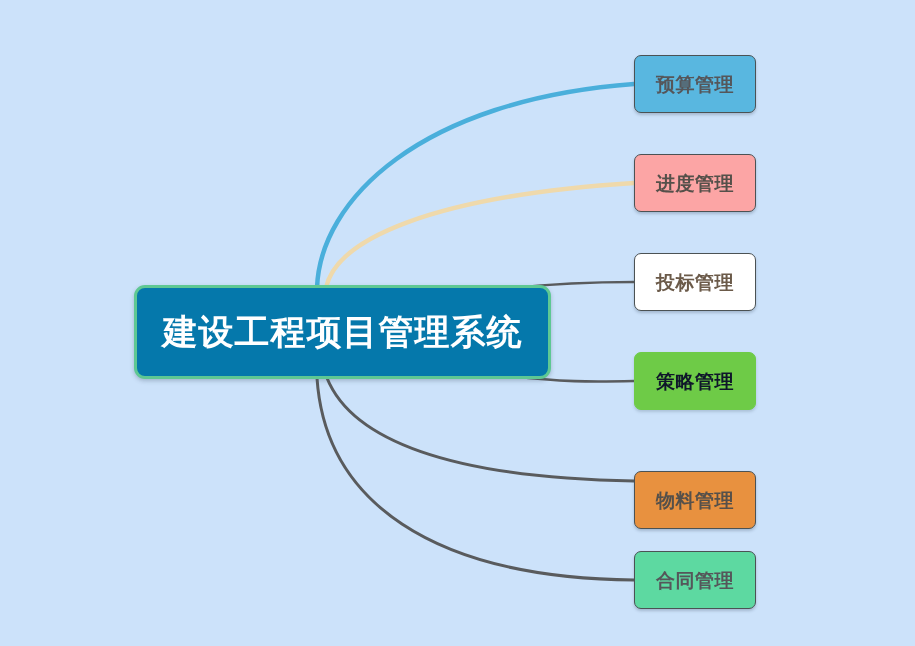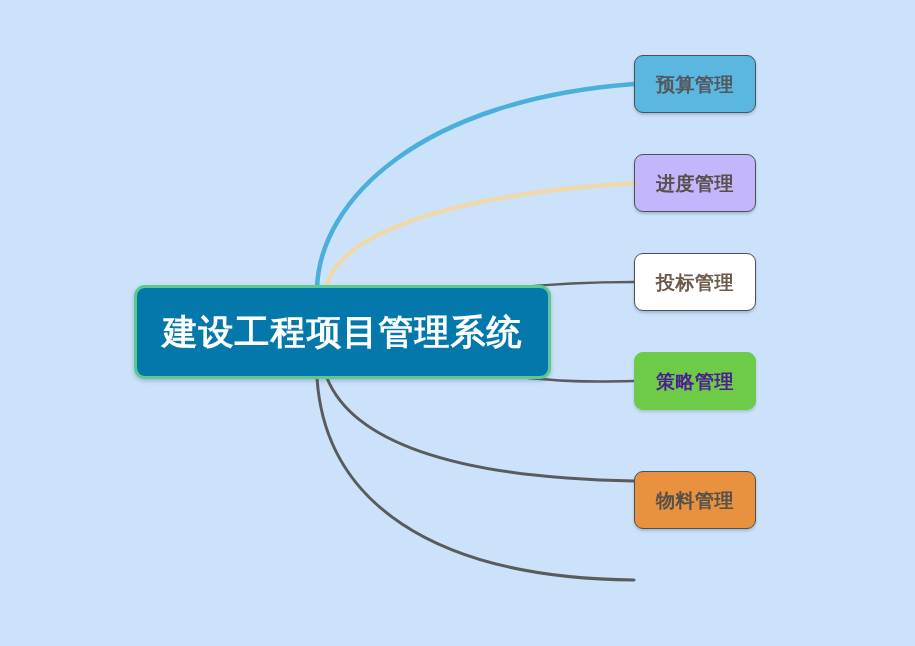--- a/index.html
+++ b/index.html
@@ -55,37 +55,38 @@
     color: #ffffff;
     font-size: 35px;
     font-weight: bold;
     letter-spacing: 1px;
   }
   
   .child {
     left: 634px;
     width: 122px;
     height: 58px;
+    border-radius: 7px;
   }
   .child .node-label {
     font-size: 19px;
     font-weight: bold;
     letter-spacing: 0.5px;
   }
   .child-budget   { top: 55px;  background: #59b7e0; border: 1px solid #4b5254; box-shadow: 0 2px 3px rgba(60,80,100,0.28); }
-  .child-progress { top: 154px; background: #c4b5fd; border: 1px solid #4b5254; box-shadow: 0 2px 3px rgba(60,80,100,0.28); }
+  .child-progress { top: 154px; background: #fca5a5; border: 1px solid #4b5254; box-shadow: 0 2px 3px rgba(60,80,100,0.28); }
   .child-bidding  { top: 253px; background: #ffffff; border: 1px solid #4b5254; box-shadow: 0 2px 3px rgba(60,80,100,0.28); }
   .child-strategy { top: 352px; background: #6ecb47; border: 1px solid #6ecb47; box-shadow: 0 2px 3px rgba(60,80,100,0.22); }
   .child-material { top: 452px; background: #e8913f; border: 1px solid #4b5254; box-shadow: 0 2px 3px rgba(60,80,100,0.28); margin-top: 19px; }
   .child-contract { top: 551px; background: #5dd9a1; border: 1px solid #4b5254; box-shadow: 0 2px 3px rgba(60,80,100,0.28); }
 
   .child-budget   .node-label { color: #55565a; }
   .child-progress .node-label { color: #55504a; }
   .child-bidding  .node-label { color: #6b5a49; font-family: Liberation Serif, serif; }
-  .child-strategy .node-label { color: #4c1d95; text-align: right; }
+  .child-strategy .node-label { color: #0f172a; text-align: right; }
   .child-material .node-label { color: #55504a; }
   .child-contract .node-label { color: #55565a; }
 </style>
 </head>
 <body>
 
 <div id="canvas">
 
   <svg id="edge-layer" viewBox="0 0 915 646" width="915" height="646" xmlns="http://www.w3.org/2000/svg">
 
@@ -119,14 +120,17 @@
   </div>
 
   <div class="node child child-strategy">
     <span class="node-label">策略管理</span>
   </div>
 
   <div class="node child child-material">
     <span class="node-label">物料管理</span>
   </div>
 
+  <div class="node child child-contract">
+    <span class="node-label">合同管理</span>
+  </div>
 
 </div>
 
 </body></html>

